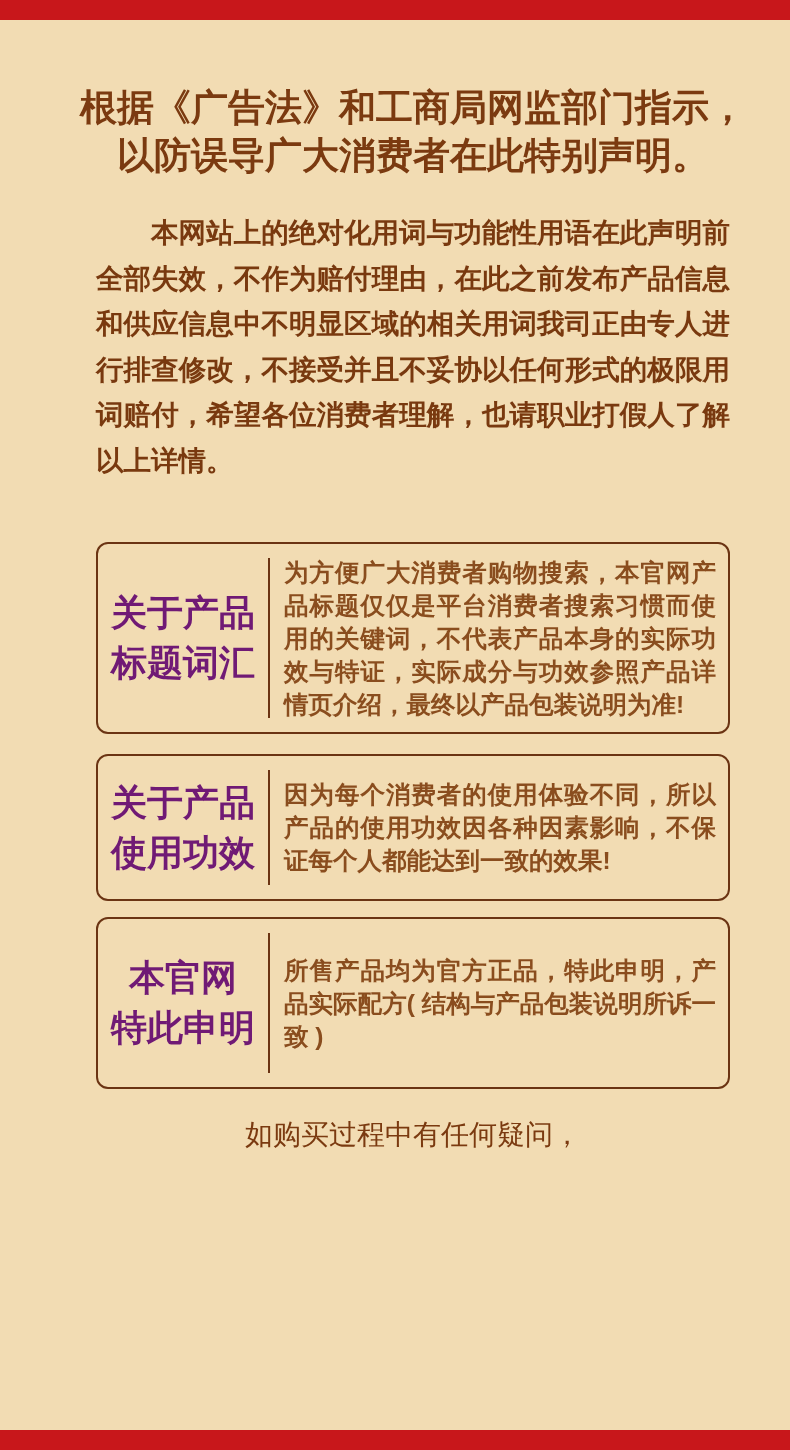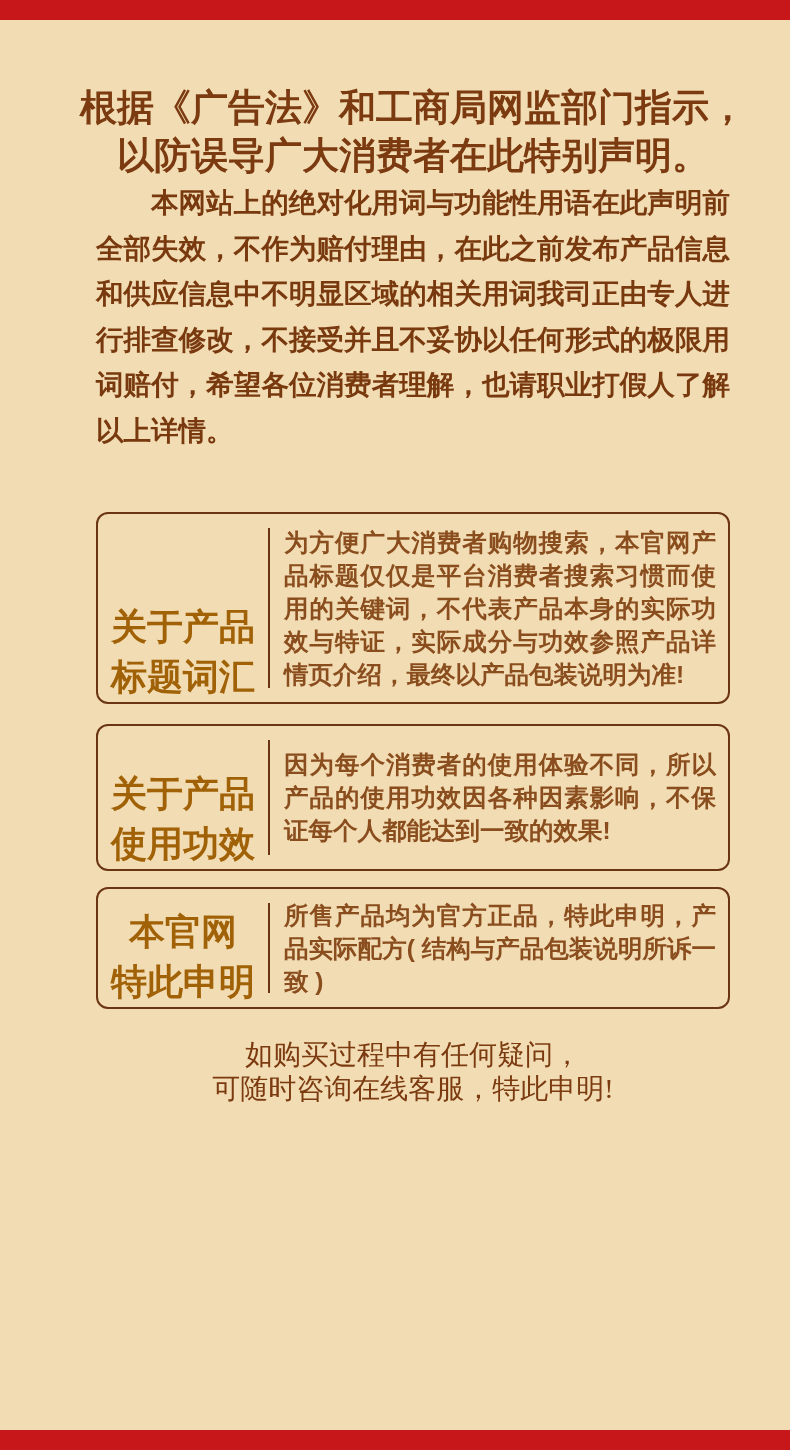--- a/index.html
+++ b/index.html
@@ -37,44 +37,44 @@
     width: 634px;
     margin: 0 auto;
     text-align: justify;
     text-indent: 2em;
     font-weight: 700;
     font-size: 27.5px;
     line-height: 45.5px;
     color: #79390f;
   }
   .para.first { margin-top: 39px; }
-  .para.second { }
+  .para.second { margin-top: 30px; }
 
   .boxes { width: 634px; margin: 59px auto 0; }
   .notice-box {
     display: flex;
     align-items: stretch;
     border: 2px solid #6b3413;
     border-radius: 12px;
     background: transparent;
   }
   .notice-box.b1 { height: 192px; }
   .notice-box.b2 { height: 147px; margin-top: 20px; }
-  .notice-box.b3 { height: 122px; margin-top: 16px; }
+  .notice-box.b3 { height: 172px; margin-top: 16px; }
 
   .notice-label {
     flex: 0 0 170px;
     display: flex;
     flex-direction: column;
-    justify-content: flex-end;
+    justify-content: center;
     align-items: center;
     font-weight: 700;
     font-size: 36px;
     line-height: 50px;
-    color: #a16207;
+    color: #701a75;
     text-align: center;
   }
   .notice-divider {
     width: 2px;
     background: #6b3413;
     margin: 14px 0;
   }
   .notice-text {
     flex: 1;
     display: flex;
@@ -145,17 +145,16 @@
       <div class="notice-divider"></div>
       <div class="notice-text">
         <span>所售产品均为官方正品，特此申明，产品实际配方( 结构与产品包装说明所诉一致 )</span>
       </div>
     </div>
 
   </section>
 
   <p class="footer">
     <span>如购买过程中有任何疑问，</span>
-    <span>可随时咨询在线客服，特此申明!</span>
   </p>
 
   <div class="bar bottom"></div>
 </div>
 
 </body></html>

